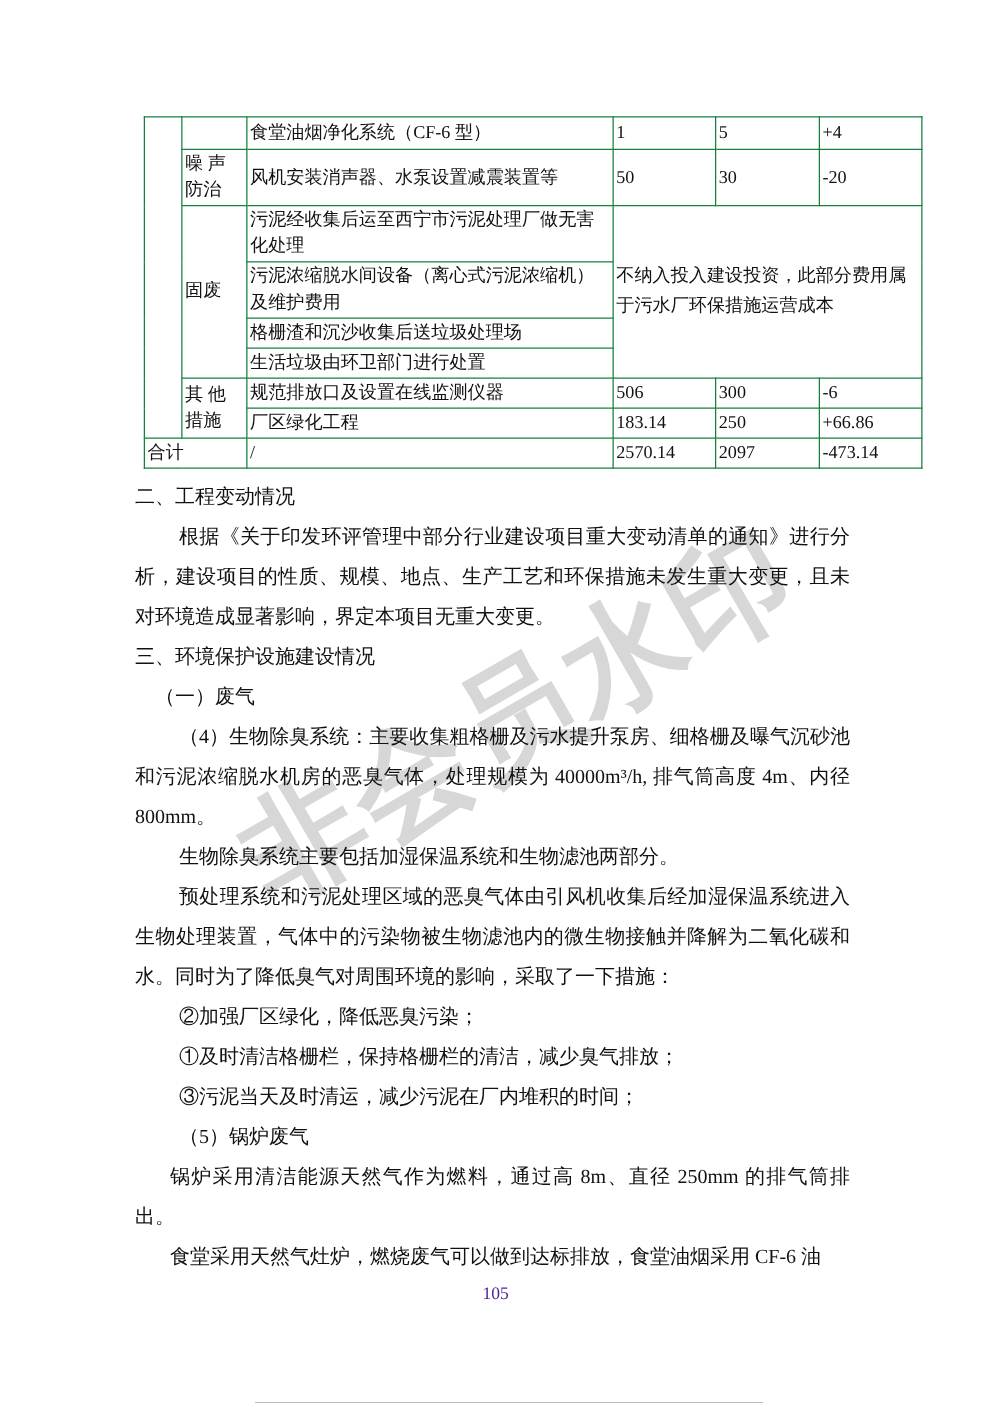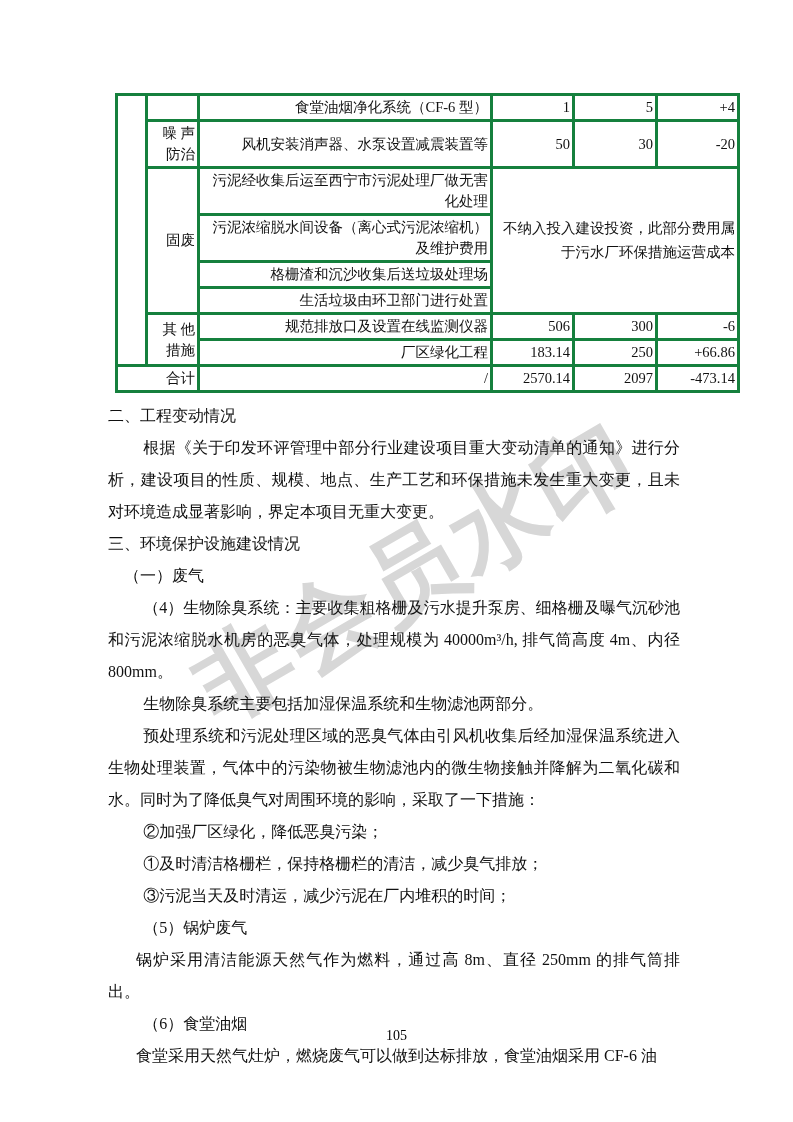--- a/index.html
+++ b/index.html
@@ -32,23 +32,23 @@
   
   table.t{
     border-collapse:collapse;
     table-layout:fixed;
     margin:93px 0 0 115px;
     width:622px;
     font-size:14.5px;
     line-height:1.45;
   }
   table.t td{
-    border:3px solid #15803d;
+    border:1px solid #15803d;
     vertical-align:middle;
-    text-align:right;
+    text-align:left;
     padding:1px 2px;
     overflow:hidden;
   }
   table.t col.c0{width:30px;}
   table.t col.c1{width:52px;}
   table.t col.c2{width:293px;}
   table.t col.c3{width:82px;}
   table.t col.c4{width:83px;}
   table.t col.c5{width:82px;}
   table.t tr:nth-child(1){height:26px;}
@@ -80,21 +80,21 @@
   .sub{text-indent:1em;}
   .ind{text-indent:2.2em;}
   .cont{text-indent:1.75em;}
   
   .pageno{
     position:absolute;
     left:0;right:0;
     top:1028px;
     text-align:center;
     font-size:14px;
-    color:#000000;
+    color:#4c1d95;
   }
 </style>
 </head>
 <body>
 
 <div class="page">
 
   <div class="watermark">非会员水印</div>
 
   <div class="content">
@@ -169,21 +169,20 @@
       <p class="h">三、环境保护设施建设情况</p>
       <p class="sub">（一）废气</p>
       <p class="ind">（4）生物除臭系统：主要收集粗格栅及污水提升泵房、细格栅及曝气沉砂池和污泥浓缩脱水机房的恶臭气体，处理规模为 40000m³/h, 排气筒高度 4m、内径 800mm。</p>
       <p class="ind">生物除臭系统主要包括加湿保温系统和生物滤池两部分。</p>
       <p class="ind">预处理系统和污泥处理区域的恶臭气体由引风机收集后经加湿保温系统进入生物处理装置，气体中的污染物被生物滤池内的微生物接触并降解为二氧化碳和水。同时为了降低臭气对周围环境的影响，采取了一下措施：</p>
       <p class="ind">②加强厂区绿化，降低恶臭污染；</p>
       <p class="ind">①及时清洁格栅栏，保持格栅栏的清洁，减少臭气排放；</p>
       <p class="ind">③污泥当天及时清运，减少污泥在厂内堆积的时间；</p>
       <p class="ind">（5）锅炉废气</p>
       <p class="cont">锅炉采用清洁能源天然气作为燃料，通过高 8m、直径 250mm 的排气筒排出。</p>
-      <p class="ind">（6）食堂油烟</p>
       <p class="cont">食堂采用天然气灶炉，燃烧废气可以做到达标排放，食堂油烟采用 CF-6 油</p>
     </div>
 
   </div>
 
   <div class="pageno">105</div>
 
 </div>
 
 </body></html>

